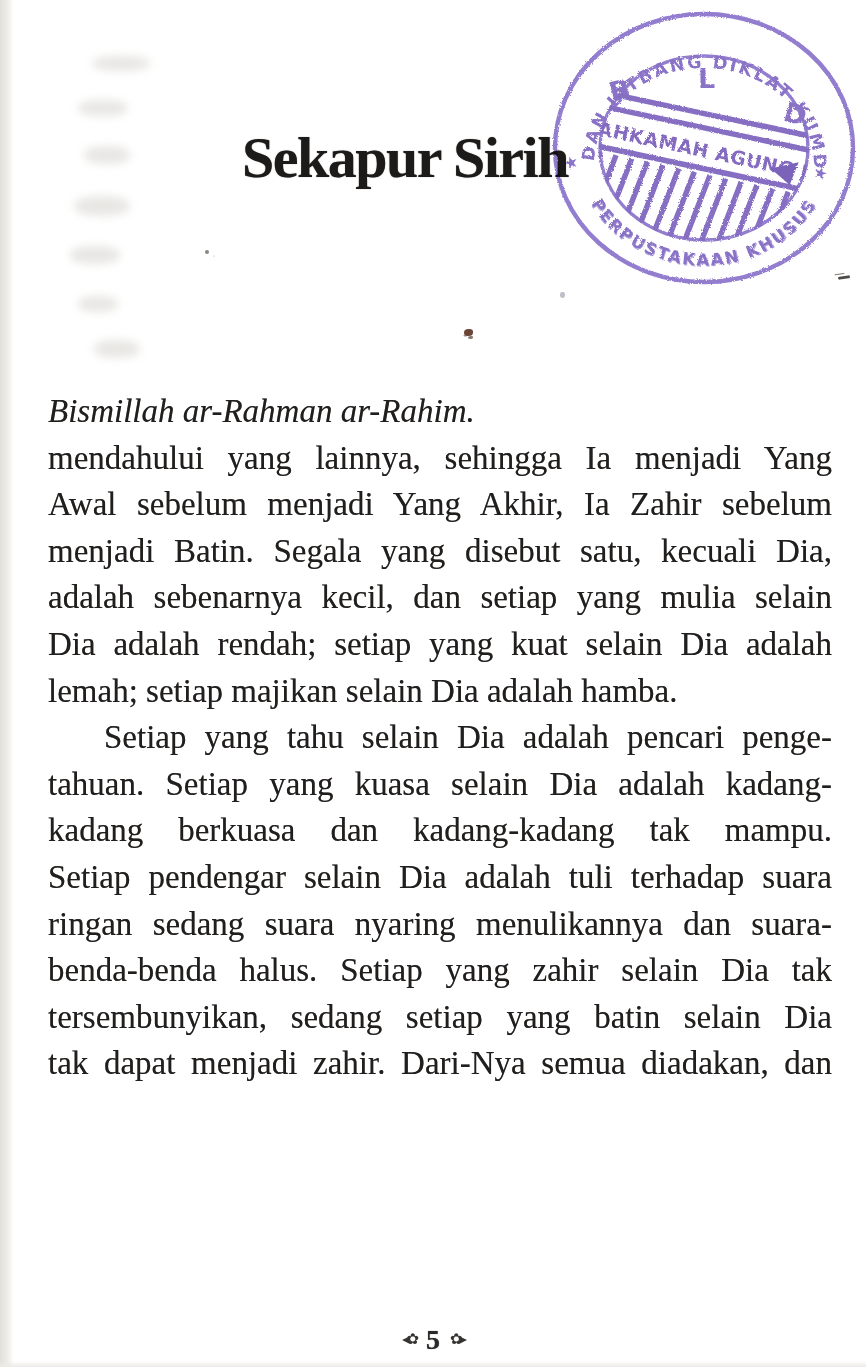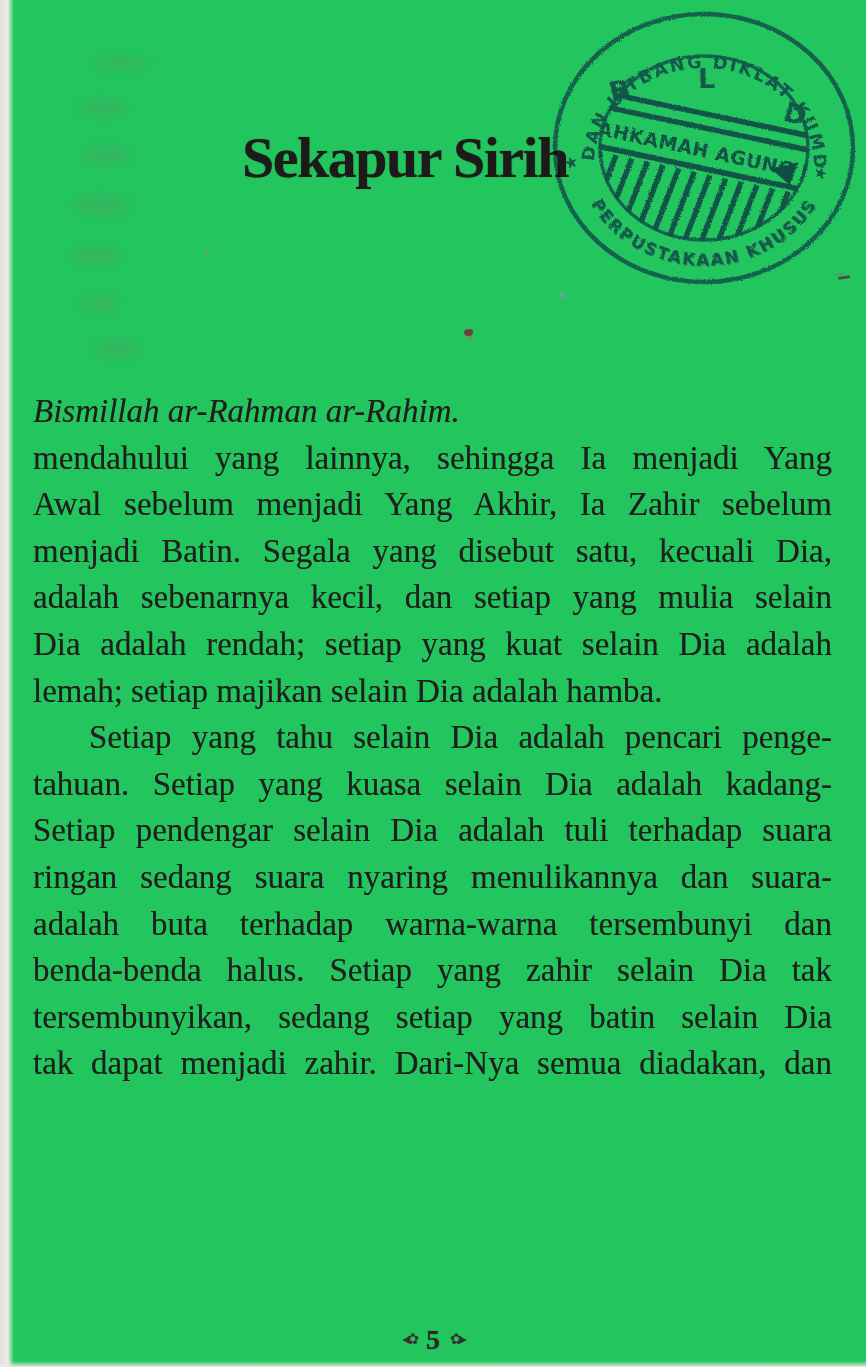--- a/index.html
+++ b/index.html
@@ -1,20 +1,20 @@
 <!DOCTYPE html>
 <html><head>
 <meta charset="utf-8">
 <style>
   html,body { margin:0; padding:0; background:#888; }
   .page {
     position: relative;
     width: 866px;
     height: 1367px;
-    background: #22c55e;
+    background: #ffffff;
     overflow: hidden;
     font-family: "Liberation Serif", serif;
   }
   
   .scan-edge-left {
     position:absolute; left:0; top:0; width:14px; height:100%;
     background: linear-gradient(90deg, #e2e0db 0%, #efede8 55%, rgba(247,245,240,0) 100%);
   }
   .scan-edge-bottom {
     position:absolute; left:0; bottom:0; width:100%; height:6px;
@@ -54,21 +54,21 @@
   .body-text {
     position:absolute;
     left: 33px;
     top: 388px;
     width: 799px;
     font-size: 33px;
     line-height: 46.6px;
     color: #211f1d;
     text-shadow: 0 0 0.6px rgba(25,22,20,0.55);
   }
-  .bodyline { text-align: justify; text-align-last: justify; }
+  .bodyline { text-align: justify; text-align-last: justify; margin-left: 15px; }
   .bodyline.left-last { text-align-last: left; }
   .bodyline.italic { font-style: italic; }
   .bodyline.indent { text-indent: 56px; }
   
   .footer {
     position:absolute;
     left:0; top:1320px; width:100%;
     text-align:center;
     color:#2b2927;
     line-height: 38px;
@@ -180,23 +180,23 @@
   <div class="body-text">
     <div class="bodyline italic left-last">Bismillah ar-Rahman ar-Rahim.</div>
     <div class="bodyline">mendahului yang lainnya, sehingga Ia menjadi Yang</div>
     <div class="bodyline">Awal sebelum menjadi Yang Akhir, Ia Zahir sebelum</div>
     <div class="bodyline">menjadi Batin. Segala yang disebut satu, kecuali Dia,</div>
     <div class="bodyline">adalah sebenarnya kecil, dan setiap yang mulia selain</div>
     <div class="bodyline">Dia adalah rendah; setiap yang kuat selain Dia adalah</div>
     <div class="bodyline left-last">lemah; setiap majikan selain Dia adalah hamba.</div>
     <div class="bodyline indent">Setiap yang tahu selain Dia adalah pencari penge-</div>
     <div class="bodyline">tahuan. Setiap yang kuasa selain Dia adalah kadang-</div>
+    <div class="bodyline">kadang berkuasa dan kadang-kadang tak mampu.</div>
     <div class="bodyline">Setiap pendengar selain Dia adalah tuli terhadap suara</div>
     <div class="bodyline">ringan sedang suara nyaring menulikannya dan suara-</div>
-    <div class="bodyline">adalah buta terhadap warna-warna tersembunyi dan</div>
     <div class="bodyline">benda-benda halus. Setiap yang zahir selain Dia tak</div>
     <div class="bodyline">tersembunyikan, sedang setiap yang batin selain Dia</div>
     <div class="bodyline">tak dapat menjadi zahir. Dari-Nya semua diadakan, dan</div>
   </div>
 
   <div class="footer">
     <span class="ornament">◂✿</span><span class="page-num">5</span><span class="ornament">✿▸</span>
   </div>
 
   <div class="speck speck-a"></div>

